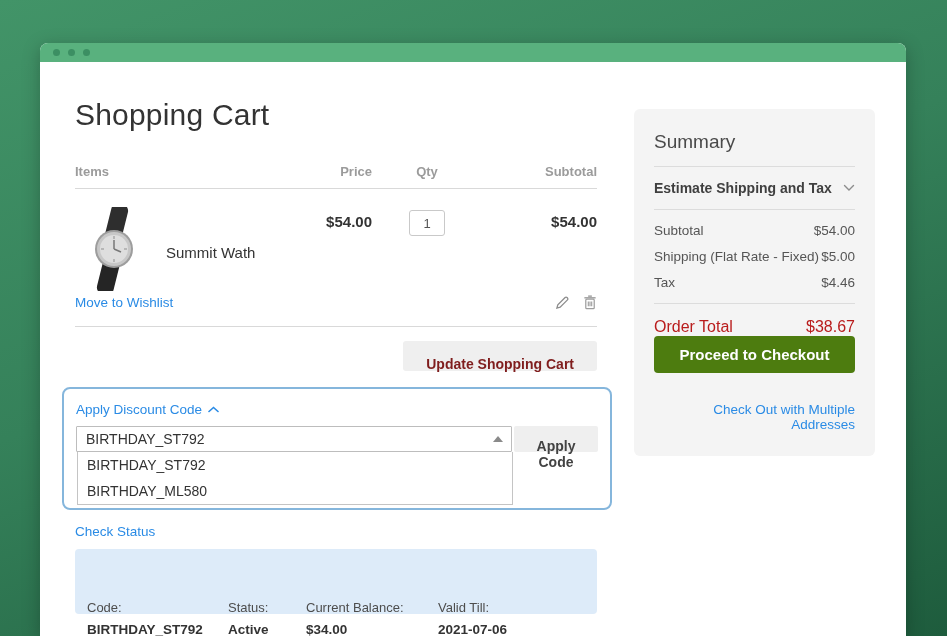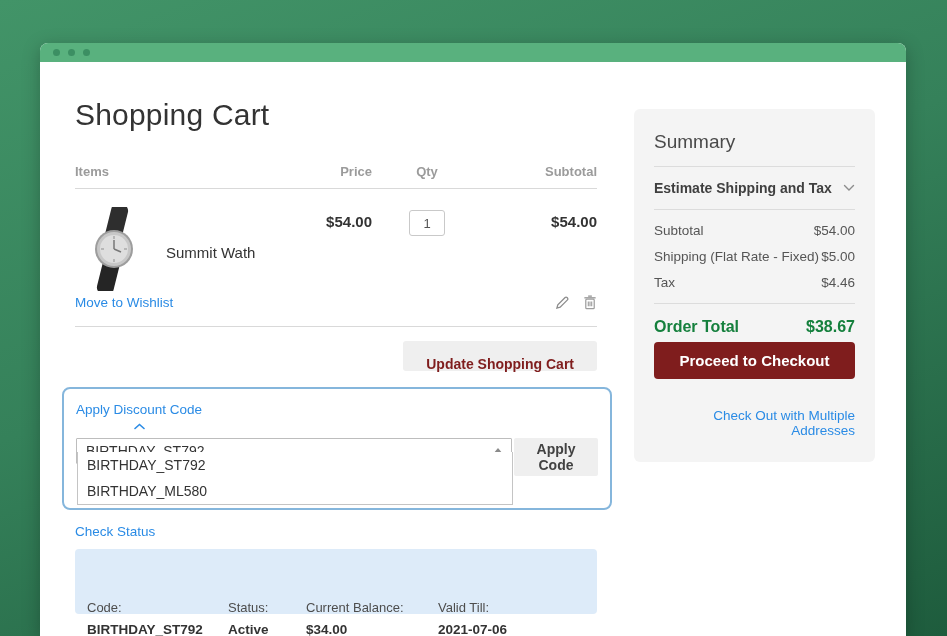--- a/index.html
+++ b/index.html
@@ -39,41 +39,41 @@
 
   .wishlist-row { position:absolute; left:35px; top:233px; width:522px; display:flex; align-items:center;text-align:right; }
   a.link { color:#2a8be5; font-size:13.5px; text-decoration:none; cursor:pointer; }
   .row-icons { margin-left:auto; display:flex; gap:13px; align-items:center; }
   .row-icons svg { display:block; }
 
   .update-row { position:absolute; left:35px; top:279px; width:522px; display:flex; justify-content:flex-end; }
   .btn-gray { background:#efefef; border:none; border-radius:3px; height:19px; padding:15px 23px; font-size:14px; font-weight:700; color:#7f1d1d; font-family:"Liberation Sans",sans-serif; cursor:pointer; }
 
   .discount-box { position:absolute; left:22px; top:325px; width:550px; height:123px; border:2px solid #85b6dc; border-radius:8px; background:#fff; padding:11px 12px; }
-  .disc-toggle { display:inline-flex; align-items:center; gap:6px; font-size:13.5px; color:#2a8be5; cursor:pointer;flex-direction:column; }
+  .disc-toggle { display:inline-flex; align-items:center; gap:6px; font-size:13.5px; color:#2a8be5; cursor:pointer; }
   .combo-row { display:flex; margin-top:8px; }
   .combo-wrap { position:relative; width:436px; }
   .combo-input { width:436px; height:26px; border:1px solid #bdbdbd; border-radius:1px; padding:0 22px 0 9px; font-size:14px; color:#333; font-family:"Liberation Sans",sans-serif; }
   .caret-up { position:absolute; right:9px; top:10px; width:0; height:0; border-left:5px solid transparent; border-right:5px solid transparent; border-bottom:6px solid #8a8a8a; }
-  .btn-apply { margin-left:2px; background:#efefef; border:none; border-radius:2px; height:38px; padding:0 14px; font-size:14px; font-weight:700; color:#424242; font-family:"Liberation Sans",sans-serif; cursor:pointer; }
+  .btn-apply { margin-left:2px; background:#efefef; border:none; border-radius:2px; height:26px; padding:12px 14px; font-size:14px; font-weight:700; color:#424242; font-family:"Liberation Sans",sans-serif; cursor:pointer; }
   .dropdown { position:absolute; left:13px; top:63px; width:436px; background:#fff; border:1px solid #c4c4c4; border-top:none; z-index:5; }
   .dd-item { font-size:14px; color:#333; padding:5px 9px; cursor:pointer; }
 
   .check-status { position:absolute; left:35px; top:462px; }
   .status-panel { position:absolute; left:35px; top:487px; width:522px; height:65px; background:#ddebf9; border-radius:4px; padding:13px 12px; display:grid; grid-template-columns:141px 78px 132px 1fr; row-gap:7px; }
   .st-label { font-size:13px; color:#4d4d4d;margin-top:38px; }
   .st-value { font-size:13.5px; font-weight:700; color:#333; }
 
   .summary { position:absolute; left:594px; top:47px; width:241px; background:#f4f4f4; border-radius:6px; padding:22px 20px 24px 20px; }
   .summary-title { font-size:19px; font-weight:400; color:#4a4a4a; }
   .sum-hr { border:none; border-top:1px solid #dcdcdc; margin:13px 0; }
   .estimate-row { display:flex; align-items:center; justify-content:space-between; font-size:14px; font-weight:700; color:#3f3f3f; cursor:pointer; }
   .sum-row { display:flex; justify-content:space-between; font-size:13.5px; color:#555; margin:11px 0; }
-  .total-row { display:flex; justify-content:space-between; font-size:16px; font-weight:700; color:#15803d; margin:14px 0 6px 0; }
-  .btn-checkout { width:100%; height:37px; background:#7f1d1d; color:#fff; border:none; border-radius:4px; font-size:15px; font-weight:700; font-family:"Liberation Sans",sans-serif; cursor:pointer; }
+  .total-row { display:flex; justify-content:space-between; font-size:16px; font-weight:400; color:#b91c1c; margin:14px 0 0 0; }
+  .btn-checkout { width:100%; height:37px; background:#4d7c0f; color:#fff; border:none; border-radius:4px; font-size:15px; font-weight:700; font-family:"Liberation Sans",sans-serif; cursor:pointer; }
   .multi-link { display:block; text-align:right; margin-top:29px; }
 </style>
 </head>
 <body>
 
 <div class="window">
   <div class="titlebar">
     <span class="dot"></span>
     <span class="dot"></span>
     <span class="dot"></span>

